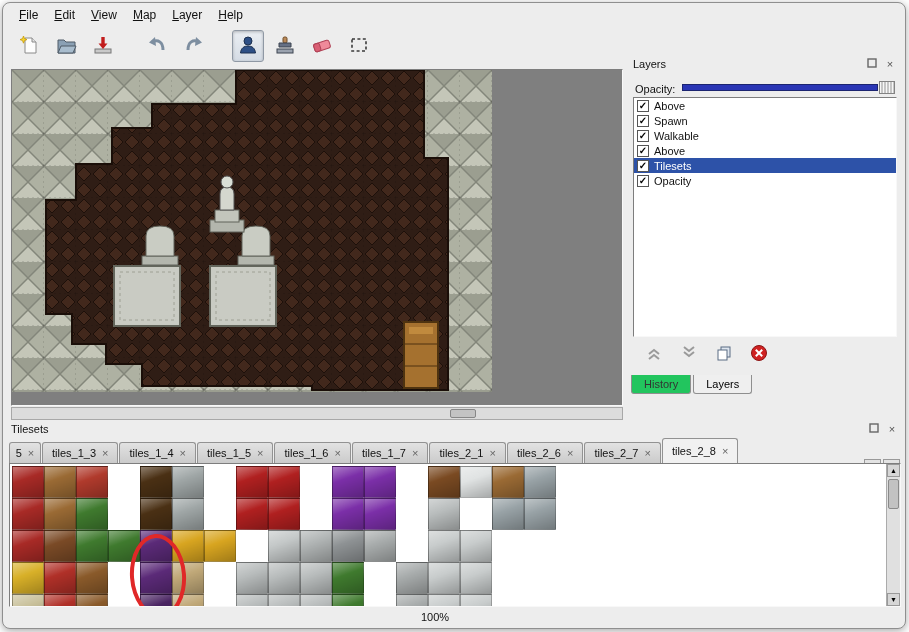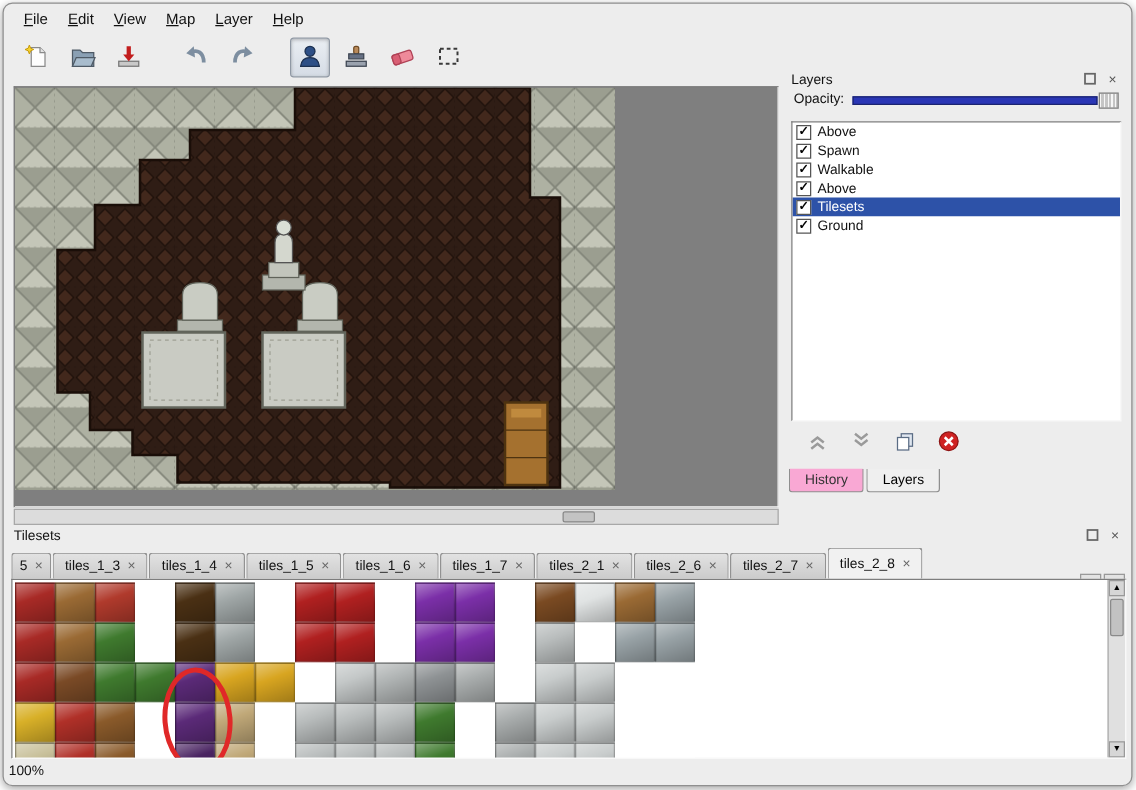--- a/index.html
+++ b/index.html
@@ -34,37 +34,37 @@
     border:1px solid #878787;border-radius:2px}
 
   
   .layers-panel{position:absolute;left:626px;top:52px;width:272px;height:349px}
   .panel-header{height:18px;display:flex;justify-content:space-between;align-items:center;
     padding:0 4px;font-size:11px}
   .panel-btns{display:flex;gap:4px;align-items:center}
   .panel-btn{width:14px;height:14px;border:none;background:transparent;color:#555;
     font-size:11px;line-height:12px;text-align:center;padding:0}
   .opacity-row{position:absolute;left:0;top:18px;right:0;height:22px;display:flex;
-    align-items:flex-start;padding:0 6px;gap:7px;font-size:11px}
+    align-items:flex-end;padding:0 6px;gap:7px;font-size:11px}
   .slider{flex:1;height:15px;position:relative}
   .slider-fill{position:absolute;left:0;right:17px;top:4px;height:7px;background:#2a36b5;
     border:1px solid #1b2470}
   .slider-handle{position:absolute;right:0;top:1px;width:16px;height:13px;background:#d6d6d6;
     border:1px solid #838383;
     background-image:repeating-linear-gradient(90deg,rgba(255,255,255,.8) 0 1px,rgba(0,0,0,.08) 1px 3px)}
   .layers-list{position:absolute;left:4px;top:42px;width:264px;height:240px;background:#fff;overflow:hidden}
   .layer-row{height:15px;display:flex;align-items:center;gap:5px;padding-left:3px;font-size:11px}
   .layer-row.selected{background:#2d52a8;color:#fff}
   .checkbox{width:12px;height:12px;flex:0 0 12px;background:#fff;border:1px solid #555;
     font-size:10px;line-height:10px;text-align:center;color:#000;font-weight:bold}
   .layers-toolbar{position:absolute;left:4px;top:286px;width:264px;height:26px;display:flex;
     align-items:center;gap:13px;padding-left:10px}
   .lt-btn{width:22px;height:20px;border:none;background:transparent;padding:0}
   .panel-tabs{position:absolute;left:2px;top:320px;display:flex;gap:2px}
-  .ptab{padding:3px 12px;font-size:11px;background:#f9a8d4;border:1px solid #8f8f8f;
+  .ptab{padding:3px 12px;font-size:11px;background:#22c55e;border:1px solid #8f8f8f;
     border-top:none;border-radius:0 0 3px 3px;color:#333}
   .ptab.active{background:#efefef;color:#000}
 
   
   .tilesets-panel{position:absolute;left:4px;top:417px;width:896px;height:206px}
   .ts-tabbar{position:absolute;left:0;top:18px;right:0;height:25px}
   .ts-tabs{display:flex;gap:1px;padding-left:2px;height:25px;align-items:flex-end}
   .ts-tab{display:flex;align-items:center;justify-content:center;gap:6px;height:21px;
     padding:0 9px;background:linear-gradient(#e2e2e2,#cbcbcb);border:1px solid #929292;
     border-bottom:none;border-radius:3px 3px 0 0;font-size:11px;min-width:72px}
@@ -82,21 +82,21 @@
   .annotation-circle{position:absolute;left:120px;top:70px;width:56px;height:84px;
     border:4px solid #e02828;border-radius:50%;transform:rotate(-4deg);pointer-events:none}
   .v-scrollbar{position:absolute;right:0;top:0;bottom:0;width:14px;background:#e0e0e0;
     border-left:1px solid #ababab}
   .sb-btn{position:absolute;left:0;width:13px;height:13px;font-size:7px;line-height:11px;
     text-align:center;background:#d6d6d6;border:1px solid #999;padding:0}
   .sb-btn.top{top:0}.sb-btn.bottom{bottom:0}
   .v-thumb{position:absolute;left:1px;top:15px;width:11px;height:30px;background:#c2c2c2;
     border:1px solid #8a8a8a;border-radius:2px}
   .ts-status{position:absolute;left:0;right:0;bottom:0;height:18px;font-size:11px;
-    display:flex;justify-content:flex-start;align-items:center;padding-right:40px}
+    display:flex;justify-content:center;align-items:center;padding-right:40px}
 </style>
 </head>
 <body>
 
 <div class="window">
 
   <div class="menu-bar">
       <span class="menu-item"><u>F</u>ile</span>
       <span class="menu-item"><u>E</u>dit</span>
       <span class="menu-item"><u>V</u>iew</span>
@@ -255,21 +255,21 @@
         <div class="layer-row">
           <span class="checkbox">✓</span>
           <span class="layer-name">Above</span>
         </div>
         <div class="layer-row selected">
           <span class="checkbox">✓</span>
           <span class="layer-name">Tilesets</span>
         </div>
         <div class="layer-row">
           <span class="checkbox">✓</span>
-          <span class="layer-name">Ground</span>
+          <span class="layer-name">Opacity</span>
         </div>
       </div>
     <div class="layers-toolbar">
         <button class="lt-btn"><span class="lt-icon"><svg width="18" height="18" viewBox="0 0 18 18">
               <path d="M4 10l5-4 5 4M4 15l5-4 5 4" fill="none" stroke="#9a9a9a" stroke-width="2"></path>
             </svg></span></button>
         <button class="lt-btn"><span class="lt-icon"><svg width="18" height="18" viewBox="0 0 18 18">
               <path d="M4 3l5 4 5-4M4 8l5 4 5-4" fill="none" stroke="#9a9a9a" stroke-width="2"></path>
             </svg></span></button>
         <button class="lt-btn"><span class="lt-icon"><svg width="18" height="18" viewBox="0 0 18 18">

